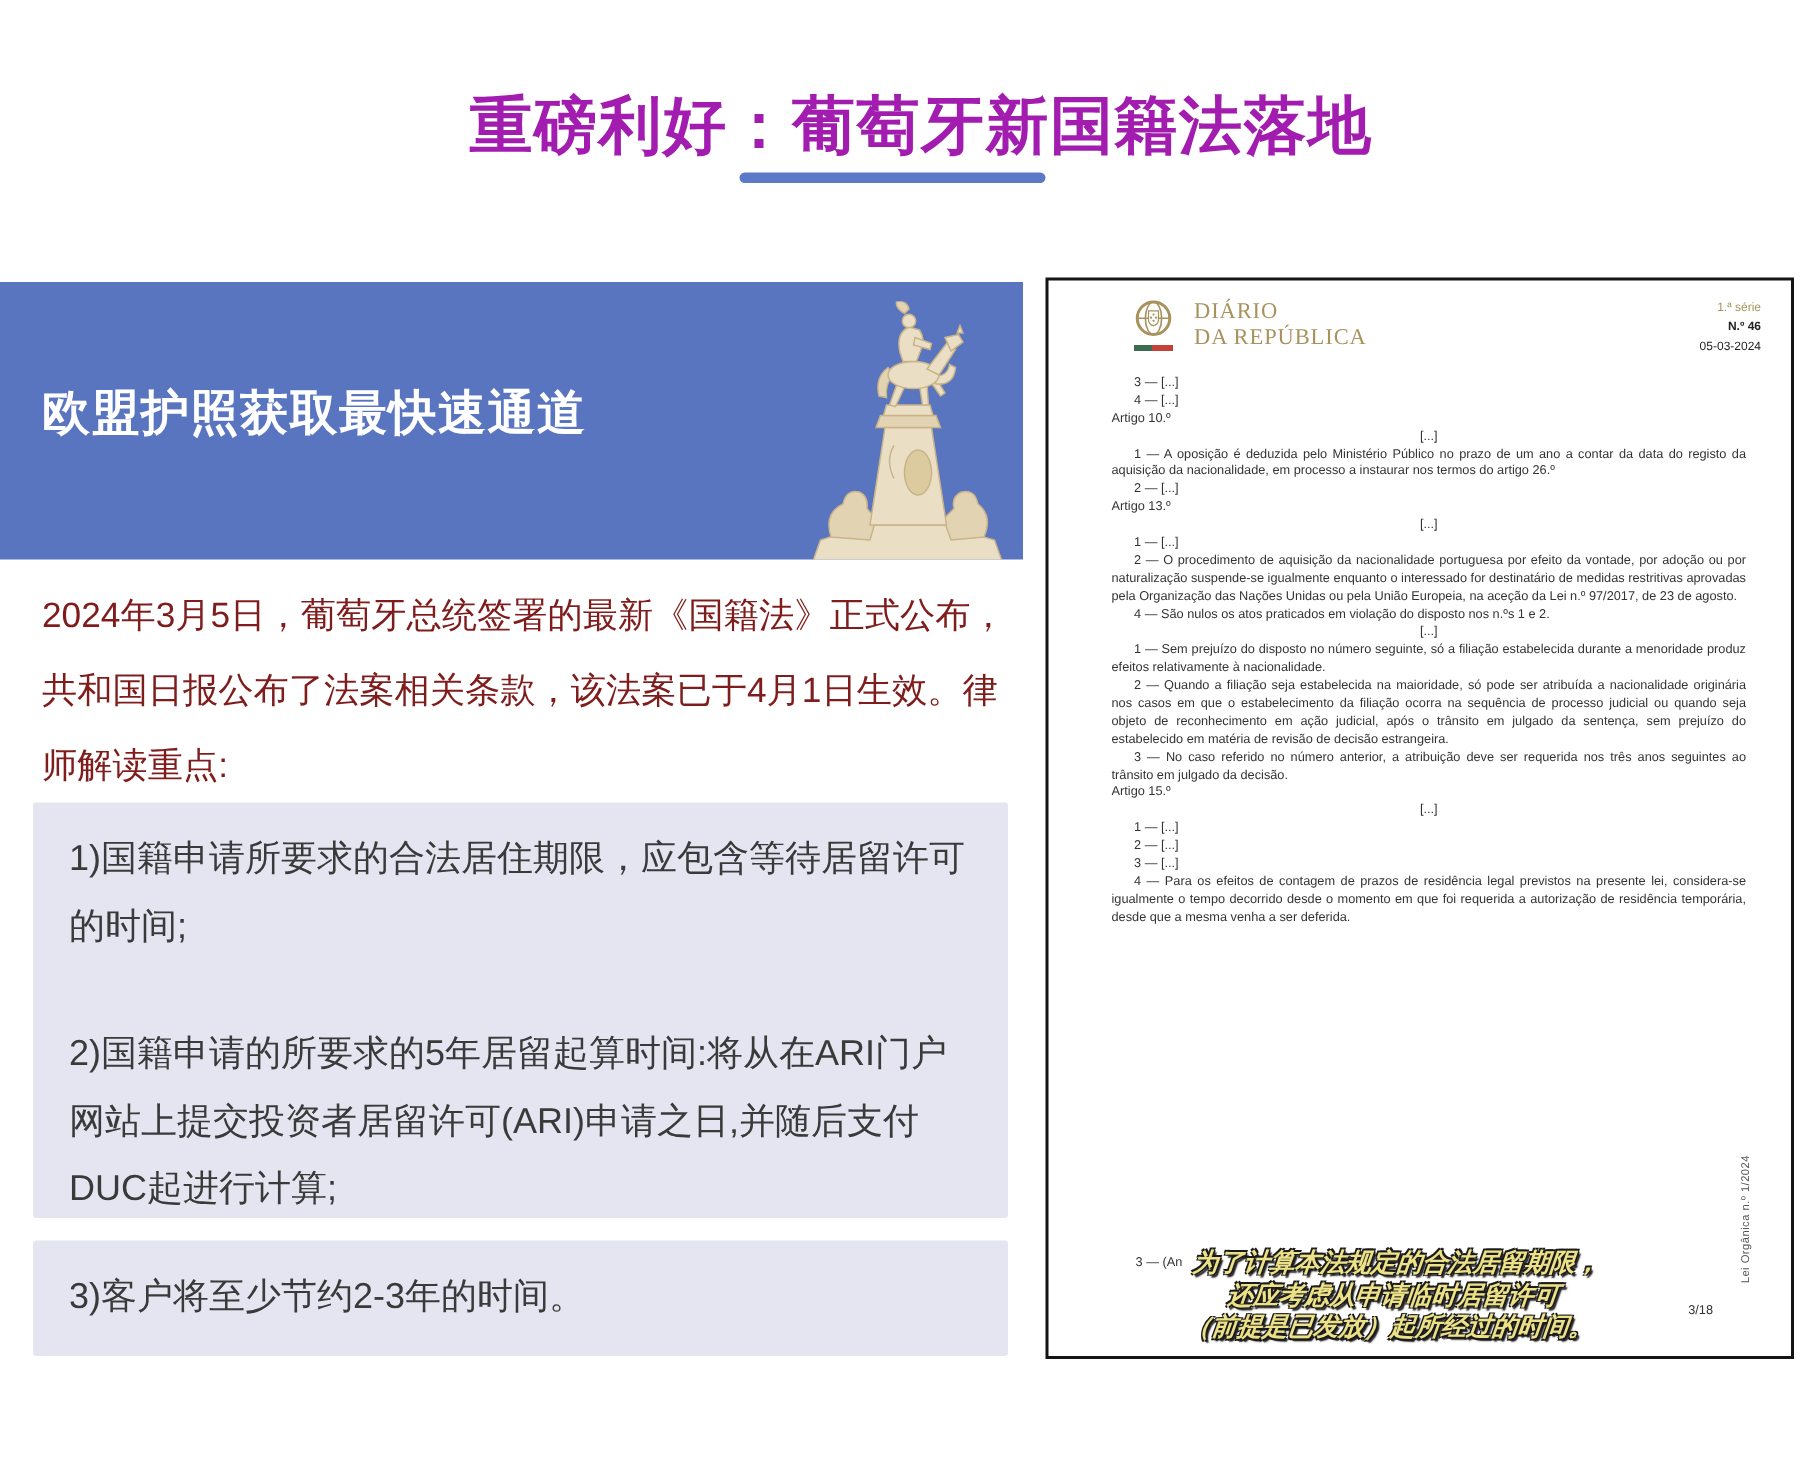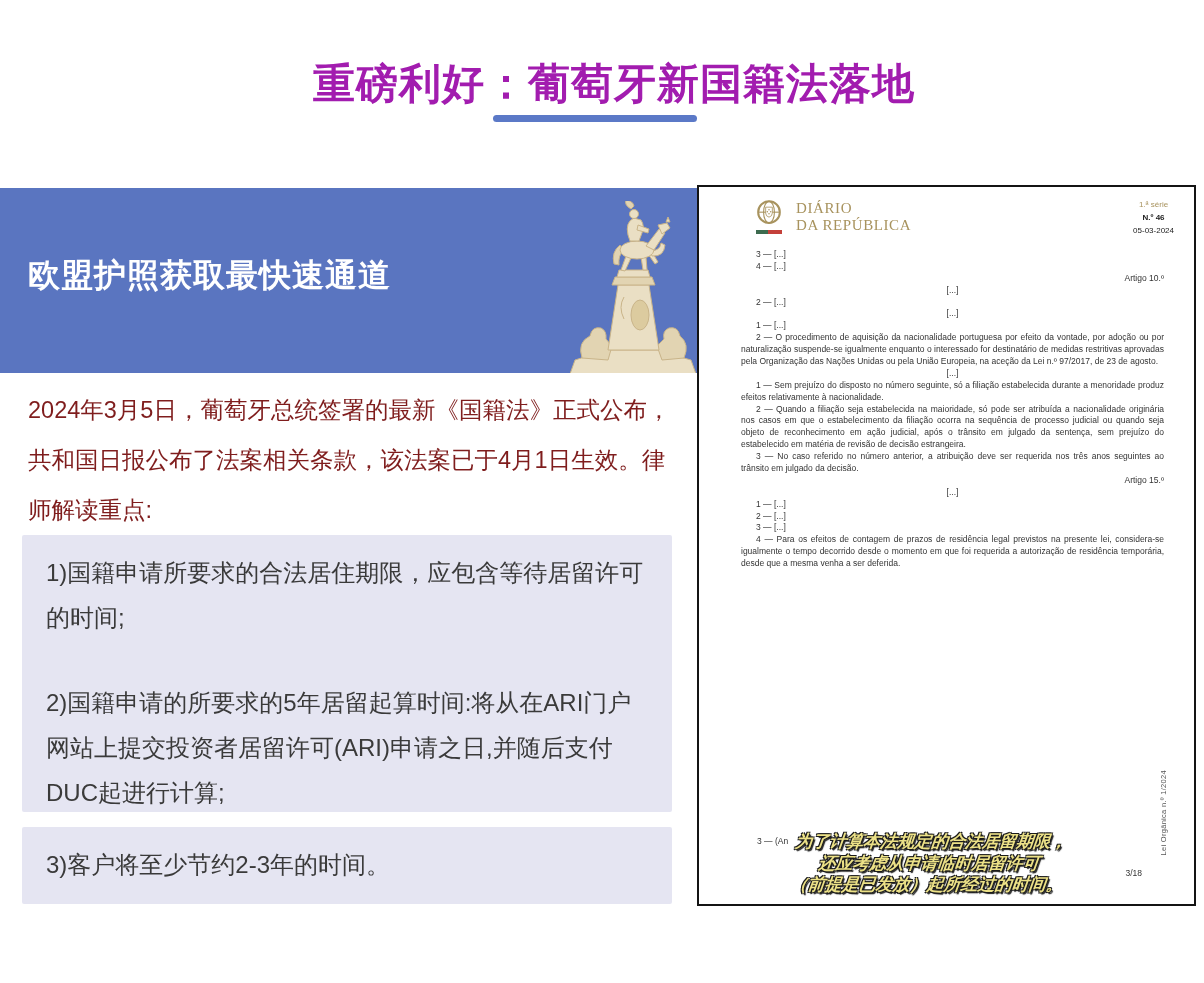--- a/index.html
+++ b/index.html
@@ -6,21 +6,21 @@
   .page{position:relative;width:1204px;height:983px;background:#ffffff;overflow:hidden;
         font-family:"Liberation Sans",sans-serif;}
 
   
   .main-title{position:absolute;top:44px;left:0;width:100%;margin:12px;text-align:center;
               font-size:42px;font-weight:700;color:#a21caf;letter-spacing:1px;}
   .title-bar{position:absolute;left:493px;top:115px;width:204px;height:7px;border-radius:4px;
              background:#5b79c7;}
 
   
-  .banner{position:absolute;left:0;top:188px;width:682px;height:185px;background:#5a75c0;overflow:hidden;padding-left:28px;}
+  .banner{position:absolute;left:0;top:188px;width:682px;height:185px;background:#5a75c0;overflow:hidden;}
   .banner-heading{position:absolute;left:28px;top:66px;margin:0;color:#ffffff;
                   font-size:32px;font-weight:700;letter-spacing:1px;}
   .statue{position:absolute;right:6px;bottom:-2px;width:142px;height:174px;}
 
   
   .intro{position:absolute;left:28px;top:385px;width:652px;margin:0;
          font-size:23.5px;line-height:50px;color:#7f1d1d;}
 
   
   .point-box{position:absolute;left:22px;width:650px;background:#e5e5f2;border-radius:2px;box-sizing:border-box;}
@@ -30,30 +30,30 @@
   .point-text{margin:0;padding:15px 24px 0 24px;font-size:24px;line-height:45px;color:#3a3a3a;}
 
   
   .doc{position:absolute;left:697px;top:185px;width:499px;height:721px;background:#ffffff;
        border:2px solid #141414;box-sizing:border-box;}
   .doc-emblem{position:absolute;left:55px;top:11px;}
   .doc-flag{position:absolute;left:57px;top:43px;width:26px;height:4px;
             background:linear-gradient(to right,#3d6b4f 0 45%,#c4403a 45% 100%);}
   .doc-name{position:absolute;left:97px;top:13px;margin:0;font-family:"Liberation Serif",serif;
             font-size:15px;line-height:17px;color:#a8935e;letter-spacing:0.6px;font-weight:400;}
-  .doc-meta{position:absolute;right:20px;top:11px;text-align:center;font-size:8px;line-height:13px;}
+  .doc-meta{position:absolute;right:20px;top:11px;text-align:right;font-size:8px;line-height:13px;}
   .doc-meta .series{color:#a8935e;}
   .doc-meta .num{color:#222;font-weight:700;}
   .doc-meta .date{color:#222;}
 
   .doc-body{position:absolute;left:42px;right:30px;top:62px;bottom:58px;overflow:hidden;
             font-size:8.5px;line-height:1.4;color:#333;}
   .doc-body p{margin:0;}
   .doc-item{margin:4.5px 0;padding-left:15px;}
-  .doc-artigo{text-align:right;margin:8px 0 3px 0;}
+  .doc-artigo{text-align:left;margin:8px 0 3px 0;}
   .doc-center{text-align:center;margin:3px 0 6px 0;}
   .doc-para{text-align:justify;text-indent:15px;margin:4.5px 0;}
 
   .doc-item5{position:absolute;left:58px;top:649px;font-size:8.5px;color:#333;}
 
   .overlay-note{position:absolute;left:20px;top:644px;width:420px;text-align:center;
                 font-size:17px;line-height:21.5px;font-weight:700;font-style:italic;
                 color:#ece187;transform:skewX(-6deg);
                 text-shadow:-1px -1px 0 #1b1b1b,1px -1px 0 #1b1b1b,-1px 1px 0 #1b1b1b,
                              1px 1px 0 #1b1b1b,2px 2px 1px #1b1b1b;}
@@ -144,24 +144,27 @@
       <div class="series">1.ª série</div>
       <div class="num">N.º 46</div>
       <div class="date">05-03-2024</div>
     </div>
 
     <div class="doc-body">
         <p class="doc-item">3 — [...]</p>
         <p class="doc-item">4 — [...]</p>
         <p class="doc-artigo">Artigo 10.º</p>
         <p class="doc-center">[...]</p>
+        <p class="doc-para">1 — A oposição é deduzida pelo Ministério Público no prazo de um ano a contar da data do registo da aquisição da nacionalidade, em processo a instaurar nos termos do artigo 26.º</p>
         <p class="doc-item">2 — [...]</p>
+        <p class="doc-artigo">Artigo 13.º</p>
         <p class="doc-center">[...]</p>
         <p class="doc-item">1 — [...]</p>
         <p class="doc-para">2 — O procedimento de aquisição da nacionalidade portuguesa por efeito da vontade, por adoção ou por naturalização suspende-se igualmente enquanto o interessado for destinatário de medidas restritivas aprovadas pela Organização das Nações Unidas ou pela União Europeia, na aceção da Lei n.º 97/2017, de 23 de agosto.</p>
+        <p class="doc-para">4 — São nulos os atos praticados em violação do disposto nos n.ºs 1 e 2.</p>
         <p class="doc-center">[...]</p>
         <p class="doc-para">1 — Sem prejuízo do disposto no número seguinte, só a filiação estabelecida durante a menoridade produz efeitos relativamente à nacionalidade.</p>
         <p class="doc-para">2 — Quando a filiação seja estabelecida na maioridade, só pode ser atribuída a nacionalidade originária nos casos em que o estabelecimento da filiação ocorra na sequência de processo judicial ou quando seja objeto de reconhecimento em ação judicial, após o trânsito em julgado da sentença, sem prejuízo do estabelecido em matéria de revisão de decisão estrangeira.</p>
         <p class="doc-para">3 — No caso referido no número anterior, a atribuição deve ser requerida nos três anos seguintes ao trânsito em julgado da decisão.</p>
         <p class="doc-artigo">Artigo 15.º</p>
         <p class="doc-center">[...]</p>
         <p class="doc-item">1 — [...]</p>
         <p class="doc-item">2 — [...]</p>
         <p class="doc-item">3 — [...]</p>
         <p class="doc-para">4 — Para os efeitos de contagem de prazos de residência legal previstos na presente lei, considera-se igualmente o tempo decorrido desde o momento em que foi requerida a autorização de residência temporária, desde que a mesma venha a ser deferida.</p>

